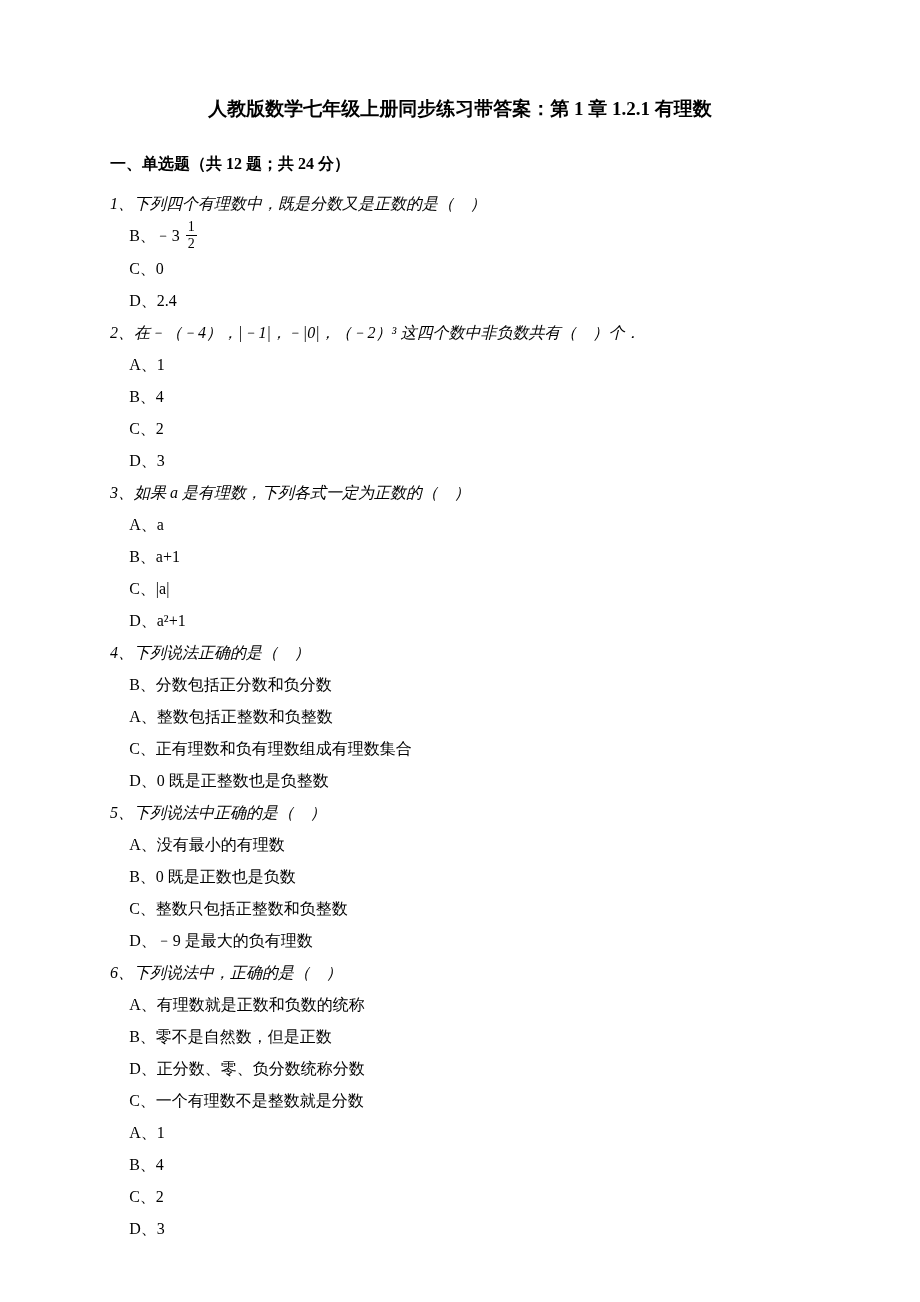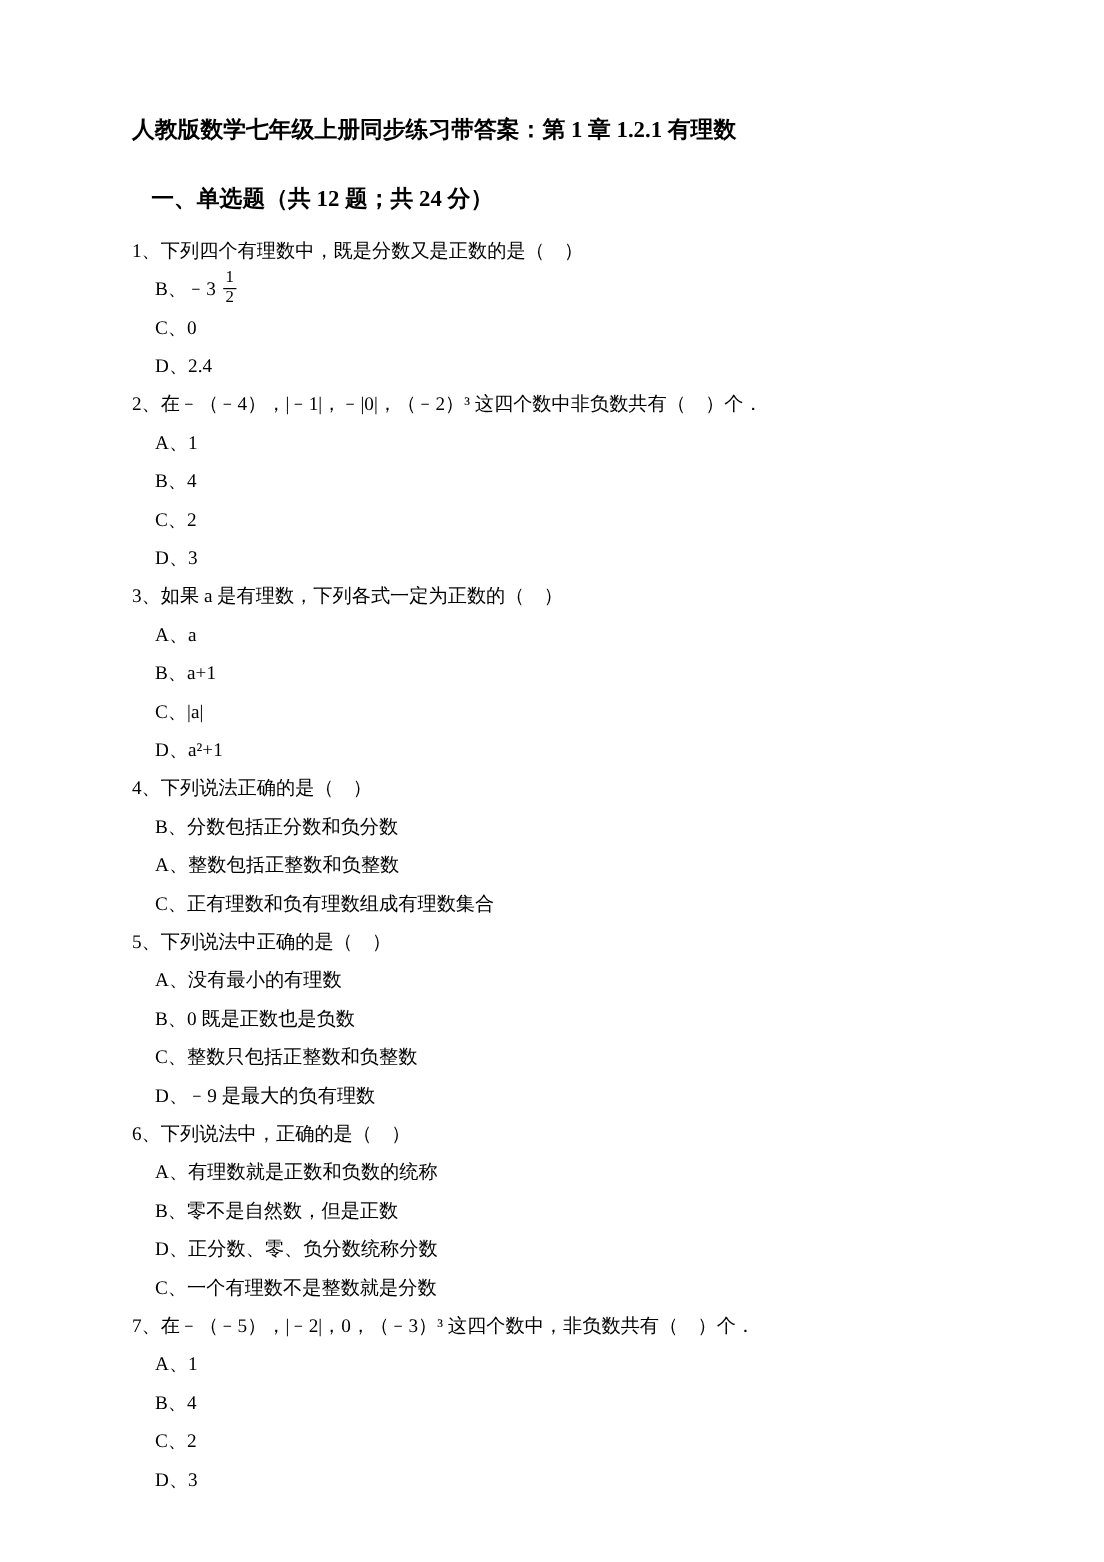--- a/index.html
+++ b/index.html
@@ -7,34 +7,34 @@
       font-size: 16px;
       line-height: 2.0;
       color: #000;
       background: #fff;
       width: 920px;
       margin: 0;
       padding: 90px 110px 60px 110px;
       box-sizing: border-box;
     }
     .title {
-      text-align: left;
+      text-align: center;
       font-weight: bold;
       font-size: 19px;
       margin-bottom: 20px;
       font-family: "SimSun", "宋体", serif;
     }
     .section-header {
       font-weight: bold;
-      font-size: 19px;
+      font-size: 16px;
       margin-bottom: 8px;
-      margin-left: 16px;
     }
     .question {
       margin: 0;
+      font-style: italic;
     }
     .option {
       padding-left: 1.2em;
       margin: 0;
     }
     .fraction {
       display: inline-block;
       vertical-align: middle;
       text-align: center;
       font-size: 14px;
@@ -71,28 +71,28 @@
     <div class="option"><span>D、3</span></div>
     <div class="question">3、如果 a 是有理数，下列各式一定为正数的（　）</div>
     <div class="option"><span>A、a</span></div>
     <div class="option"><span>B、a+1</span></div>
     <div class="option"><span>C、|a|</span></div>
     <div class="option"><span>D、a²+1</span></div>
     <div class="question">4、下列说法正确的是（　）</div>
     <div class="option"><span>B、分数包括正分数和负分数</span></div>
     <div class="option"><span>A、整数包括正整数和负整数</span></div>
     <div class="option"><span>C、正有理数和负有理数组成有理数集合</span></div>
+    <div class="option"><span>D、0 既是正整数也是负整数</span></div>
     <div class="question">5、下列说法中正确的是（　）</div>
     <div class="option"><span>A、没有最小的有理数</span></div>
     <div class="option"><span>B、0 既是正数也是负数</span></div>
     <div class="option"><span>C、整数只包括正整数和负整数</span></div>
     <div class="option"><span>D、﹣9 是最大的负有理数</span></div>
     <div class="question">6、下列说法中，正确的是（　）</div>
     <div class="option"><span>A、有理数就是正数和负数的统称</span></div>
     <div class="option"><span>B、零不是自然数，但是正数</span></div>
     <div class="option"><span>D、正分数、零、负分数统称分数</span></div>
     <div class="option"><span>C、一个有理数不是整数就是分数</span></div>
-    <div class="question">7、在﹣（﹣5），|﹣2|，0，（﹣3）³ 这四个数中，非负数共有（　）个．</div>
     <div class="option"><span>A、1</span></div>
     <div class="option"><span>B、4</span></div>
     <div class="option"><span>C、2</span></div>
     <div class="option"><span>D、3</span></div>
   </div>
 
 </body></html>

